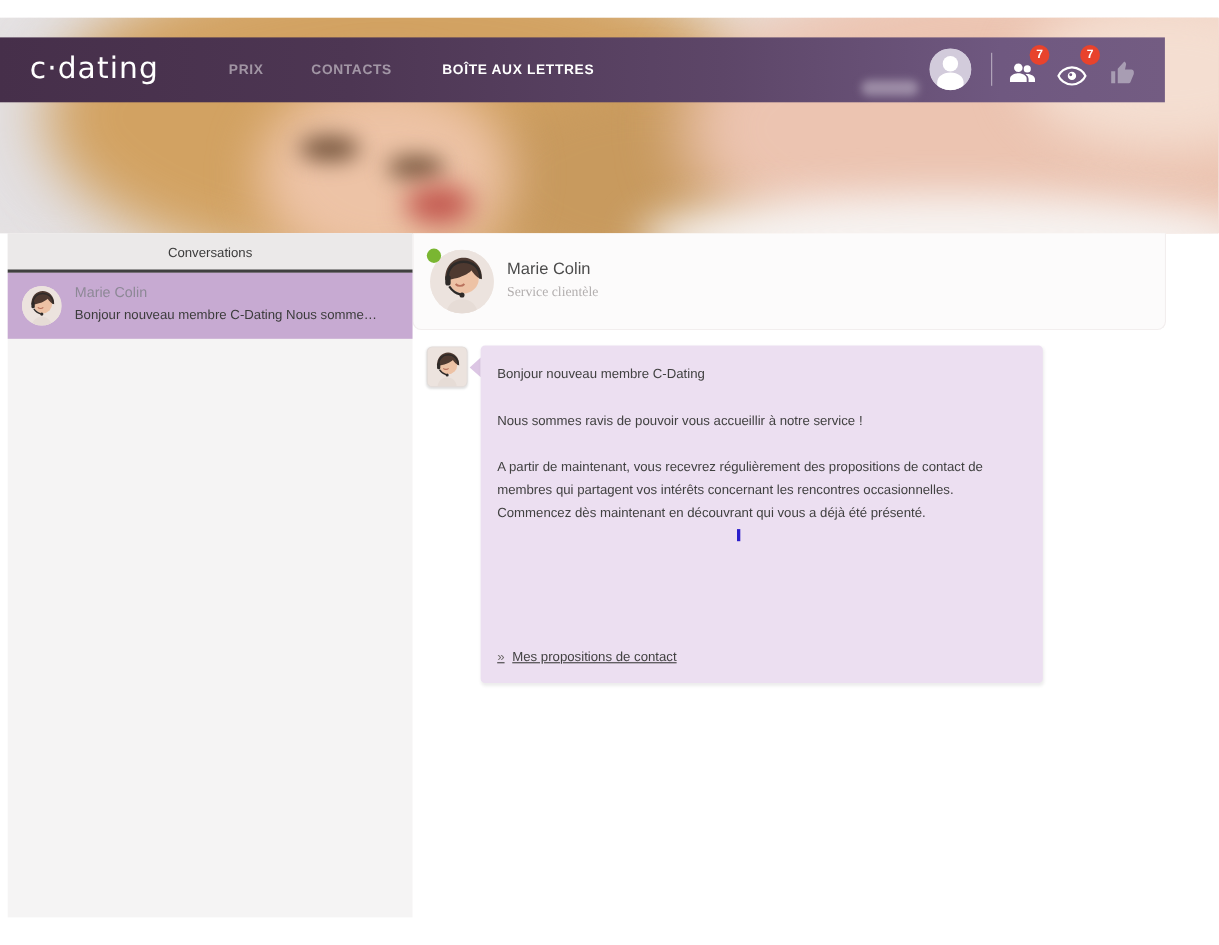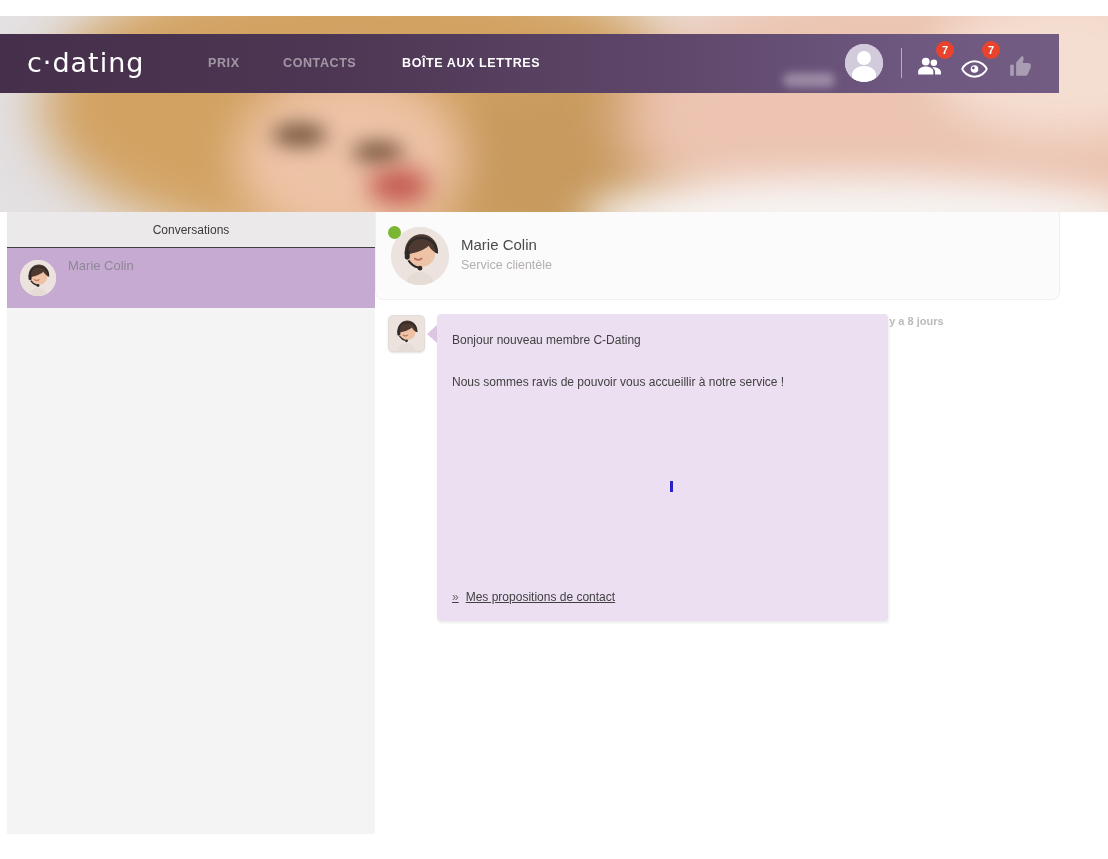--- a/index.html
+++ b/index.html
@@ -39,44 +39,44 @@
   .bar-divider { position:absolute; left:901px; top:14px; width:1px; height:30px; background:rgba(255,255,255,.5); }
 
   .icon-btn { position:absolute; top:8px; width:34px; height:40px; cursor:pointer; }
   .icon-people { left:914px; } .icon-eye { left:960px; } .icon-thumb { left:1008px; }
   .icon-btn svg { position:absolute; left:0; bottom:2px; }
   .badge { position:absolute; top:-1px; right:-6px; width:18px; height:18px; border-radius:50%;
     background:#e8432c; color:#fff; font-size:11px; font-weight:bold; text-align:center; line-height:18px; }
 
   
   .sidebar { position:absolute; left:7px; top:196px; width:368px; height:622px; background:#f5f4f4; }
-  .sidebar-header { height:36px; background:#ebe9e9; border-bottom:1px solid #404040;
+  .sidebar-header { height:36px; background:#ebe9e9; border-bottom:3px solid #404040;
     font-size:12px; color:#3c3c3c; text-align:center; line-height:36px; }
   .conv-item { position:relative; height:60px; background:#c7aad2; cursor:pointer; }
   .conv-avatar { position:absolute; left:13px; top:12px; width:36px; height:36px; border-radius:50%; overflow:hidden;
     background:#efe6e1; }
   .conv-name { position:absolute; left:61px; top:10px; font-size:13px; color:#8d8896; }
   .conv-preview { position:absolute; left:61px; top:31px; font-size:12px; color:#3c3c3c; white-space:nowrap; }
 
   
   .chat-header { position:absolute; left:375px; top:196px; width:685px; height:88px; background:#fcfbfb;
     border:1px solid #f2eeee; border-top:none; border-radius:0 0 8px 8px; }
   .chat-avatar { position:absolute; left:15px; top:15px; width:58px; height:58px; border-radius:50%; overflow:hidden;
     background:#efe6e1; }
   .online-dot { position:absolute; left:12px; top:14px; width:13px; height:13px; border-radius:50%; background:#7ab632; z-index:2; }
   .chat-name { position:absolute; left:85px; top:24px; font-size:15px; color:#4b4b4b; }
-  .chat-subtitle { position:absolute; left:85px; top:46px; font-size:12.5px; color:#b3afaf; }
+  .chat-subtitle { position:absolute; left:85px; top:46px; font-size:12.5px; color:#b3afaf;font-family:Liberation Serif, serif; }
 
   .timestamp { position:absolute; left:880px; top:299px; width:160px; text-align:left; font-size:11px; color:#bcb9b9;font-weight:bold; }
 
   .msg-avatar { position:absolute; left:388px; top:299px; width:37px; height:37px; border-radius:5px; overflow:hidden;
     background:#efe6e1; border:1px solid #e3dcd9; box-shadow:0 1px 2px rgba(0,0,0,.12); }
   .msg-triangle { position:absolute; left:427px; top:309px; width:0; height:0;
     border-top:9px solid transparent; border-bottom:9px solid transparent; border-right:10px solid #dcc6e4; }
-  .bubble { position:absolute; left:437px; top:298px; width:451px; height:307px; background:#ecdff1;
+  .bubble { position:absolute; left:437px; top:298px; width:511px; height:307px; background:#ecdff1;
     border-radius:4px; padding:16px 20px 14px 15px; box-shadow:1px 2px 3px rgba(0,0,0,.08); }
   .bubble p { font-size:12px; line-height:21px; color:#414141; margin-bottom:21px; }
   .msg-cursor { position:absolute; left:233px; top:167px; width:3px; height:11px; background:#2b1ecb; }
   .msg-link { position:absolute; left:15px; top:276px; font-size:12px; color:#414141; cursor:pointer;text-decoration:underline; }
   .msg-link .arrow { color:#6e6a6a; margin-right:7px; }
 
   
   .agent-svg { width:100%; height:100%; display:block; }
 </style>
 </head>
@@ -149,20 +149,21 @@
           <circle cx="21" cy="18" r="9.5" fill="#edc2a5"></circle>
           <path d="M9.5 19C9 10 15 5 21 5s12 5 11.5 13.5c-4-1-6.5-5.5-6.5-5.5s-4.5 5-16.5 6z" fill="#4e3930"></path>
           <path d="M11 18c0-7 4.5-10.5 10-10.5S31.5 11 31.5 18" fill="none" stroke="#2e2a28" stroke-width="1.6"></path>
           <rect x="9.5" y="16" width="3.4" height="6.5" rx="1.6" fill="#2e2a28"></rect>
           <path d="M12 23c2 3 4.5 4.5 7 5" fill="none" stroke="#2e2a28" stroke-width="1.4"></path>
           <circle cx="20" cy="28.4" r="1.6" fill="#2e2a28"></circle>
           <path d="M16 21.5c1.5 1.6 4 1.6 5.5 0" fill="none" stroke="#b9715c" stroke-width="1.2"></path>
         </svg>
       </div>
       <div class="conv-name">Marie Colin</div>
+      <div class="conv-preview">Bonjour nouveau membre C-Dating Nous somme…</div>
     </div>
   </div>
 
   <div class="chat-header">
     <div class="chat-avatar">
       <svg class="agent-svg" viewBox="0 0 40 40">
         <rect width="40" height="40" fill="#ece3de"></rect>
         <path d="M30 42c0-7-4-11-10-11S10 35 10 42z" fill="#e6dcd6"></path>
         <circle cx="21" cy="18" r="9.5" fill="#edc2a5"></circle>
         <path d="M9.5 19C9 10 15 5 21 5s12 5 11.5 13.5c-4-1-6.5-5.5-6.5-5.5s-4.5 5-16.5 6z" fill="#4e3930"></path>
@@ -191,19 +192,20 @@
       <path d="M12 23c2 3 4.5 4.5 7 5" fill="none" stroke="#2e2a28" stroke-width="1.4"></path>
       <circle cx="20" cy="28.4" r="1.6" fill="#2e2a28"></circle>
       <path d="M16 21.5c1.5 1.6 4 1.6 5.5 0" fill="none" stroke="#b9715c" stroke-width="1.2"></path>
     </svg>
   </div>
   <div class="msg-triangle"></div>
 
   <div class="bubble">
     <p>Bonjour nouveau membre C-Dating</p>
     <p>Nous sommes ravis de pouvoir vous accueillir à notre service !</p>
+    <p>A partir de maintenant, vous recevrez régulièrement des propositions de contact de membres qui partagent vos intérêts concernant les rencontres occasionnelles. Commencez dès maintenant en découvrant qui vous a déjà été présenté.</p>
     <div class="msg-cursor"></div>
     <div class="msg-link">
       <span class="arrow">»</span><span>Mes propositions de contact</span>
     </div>
   </div>
 
 </div>
 
 </body></html>

